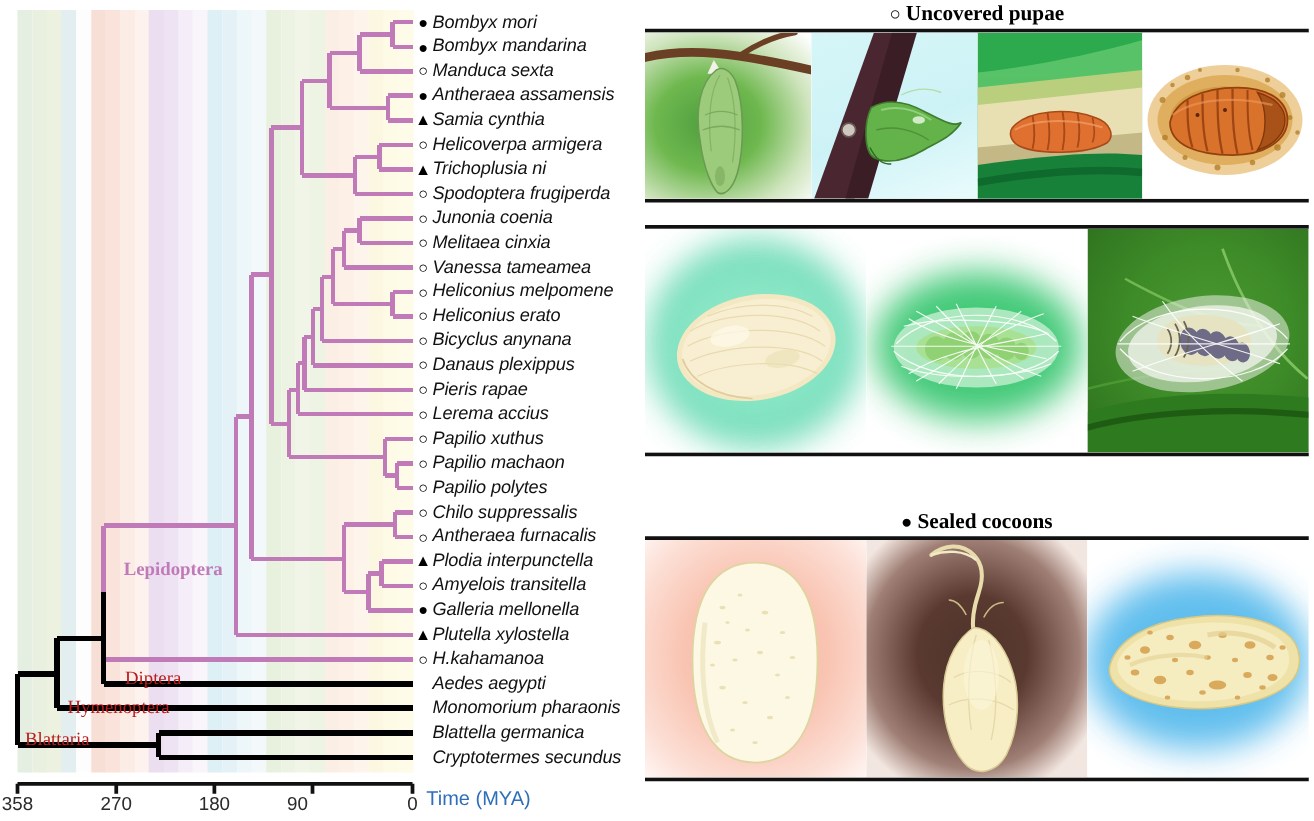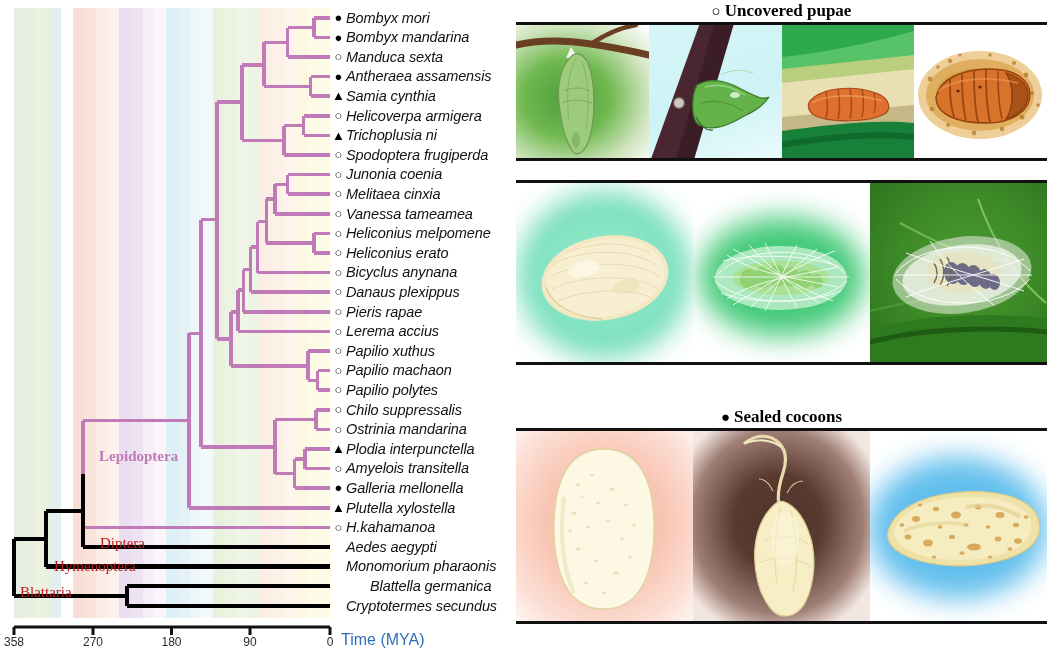--- a/index.html
+++ b/index.html
@@ -79,21 +79,21 @@
   
   #axis {
     position: absolute;
     left: 0; top: 618px;
     width: 512px; height: 40px;
   }
   .axis-tick-label {
     position: absolute;
     top: 17px;
     font-family: "Liberation Sans", sans-serif;
-    font-size: 12px;
+    font-size: 15px;
     color: #2b2b2b;
     transform: translateX(-50%);
     white-space: nowrap;
   }
   #time-axis-title {
     position: absolute;
     left: 341px; top: 631px;
     font-family: "Liberation Sans", sans-serif;
     font-size: 16px;
     color: #2f6fba;
@@ -355,21 +355,21 @@
         <div class="tip-row" style="top: 380.4px;">
           <span class="tip-marker">○</span>
           <span class="tip-name">Papilio polytes</span>
         </div>
         <div class="tip-row" style="top: 400px;">
           <span class="tip-marker">○</span>
           <span class="tip-name">Chilo suppressalis</span>
         </div>
         <div class="tip-row" style="top: 419.6px;">
           <span class="tip-marker">○</span>
-          <span class="tip-name">Ostrinia mandarina</span>
+          <span class="tip-name">Antheraea furnacalis</span>
         </div>
         <div class="tip-row" style="top: 439.2px;">
           <span class="tip-marker">▲</span>
           <span class="tip-name">Plodia interpunctella</span>
         </div>
         <div class="tip-row" style="top: 458.8px;">
           <span class="tip-marker">○</span>
           <span class="tip-name">Amyelois transitella</span>
         </div>
         <div class="tip-row" style="top: 478.4px;">
@@ -385,21 +385,21 @@
           <span class="tip-name">H.kahamanoa</span>
         </div>
         <div class="tip-row" style="top: 537.2px;">
           <span class="tip-marker empty">&nbsp;</span>
           <span class="tip-name">Aedes aegypti</span>
         </div>
         <div class="tip-row" style="top: 556.8px;">
           <span class="tip-marker empty">&nbsp;</span>
           <span class="tip-name">Monomorium pharaonis</span>
         </div>
-        <div class="tip-row" style="top: 576.4px; gap: 24px;">
+        <div class="tip-row" style="top: 576.4px;">
           <span class="tip-marker empty">&nbsp;</span>
           <span class="tip-name">Blattella germanica</span>
         </div>
         <div class="tip-row" style="top: 596px;">
           <span class="tip-marker empty">&nbsp;</span>
           <span class="tip-name">Cryptotermes secundus</span>
         </div>
       </div>
 
     <div class="clade-label lepidoptera" style="left:99px; top:448px;">Lepidoptera</div>
@@ -409,21 +409,21 @@
 
     <div id="axis">
       <svg width="512" height="20" viewBox="0 0 512 20">
         <path d="M14,9 L330,9" stroke="#111" stroke-width="3" fill="none"></path>
         <path d="M14,9 L14,17 M93,9 L93,17 M171.5,9 L171.5,17 M250,9 L250,17 M330,9 L330,17" stroke="#111" stroke-width="3" fill="none"></path>
       </svg>
       <div id="axis-ticks">
           <div class="axis-tick-label" style="left: 14px;">358</div>
           <div class="axis-tick-label" style="left: 93px;">270</div>
           <div class="axis-tick-label" style="left: 171.5px;">180</div>
-          <div class="axis-tick-label" style="left: 250px;">90</div>
+          <div class="axis-tick-label" style="left: 238px;">90</div>
           <div class="axis-tick-label" style="left: 330px;">0</div>
         </div>
     </div>
     <div id="time-axis-title">Time (MYA)</div>
   </div>
 
   <div id="photo-column">
 
     <div class="photo-group" style="top:0px;">
       <div class="group-title">

